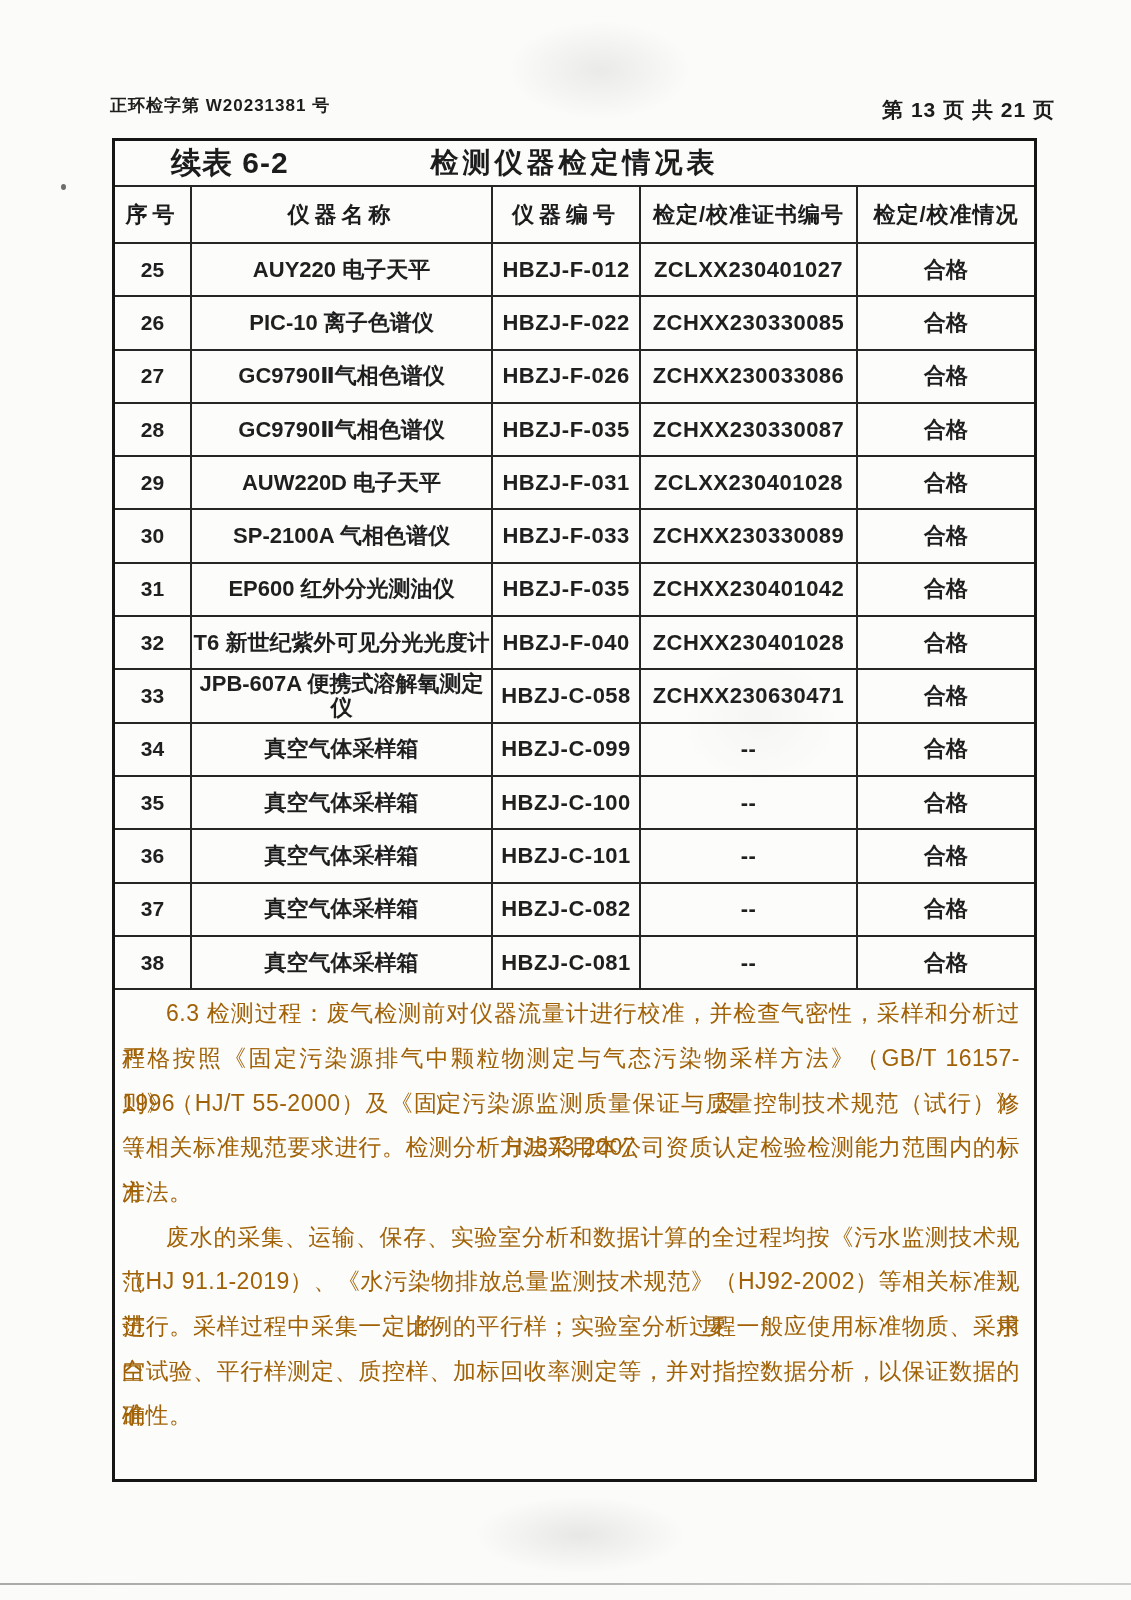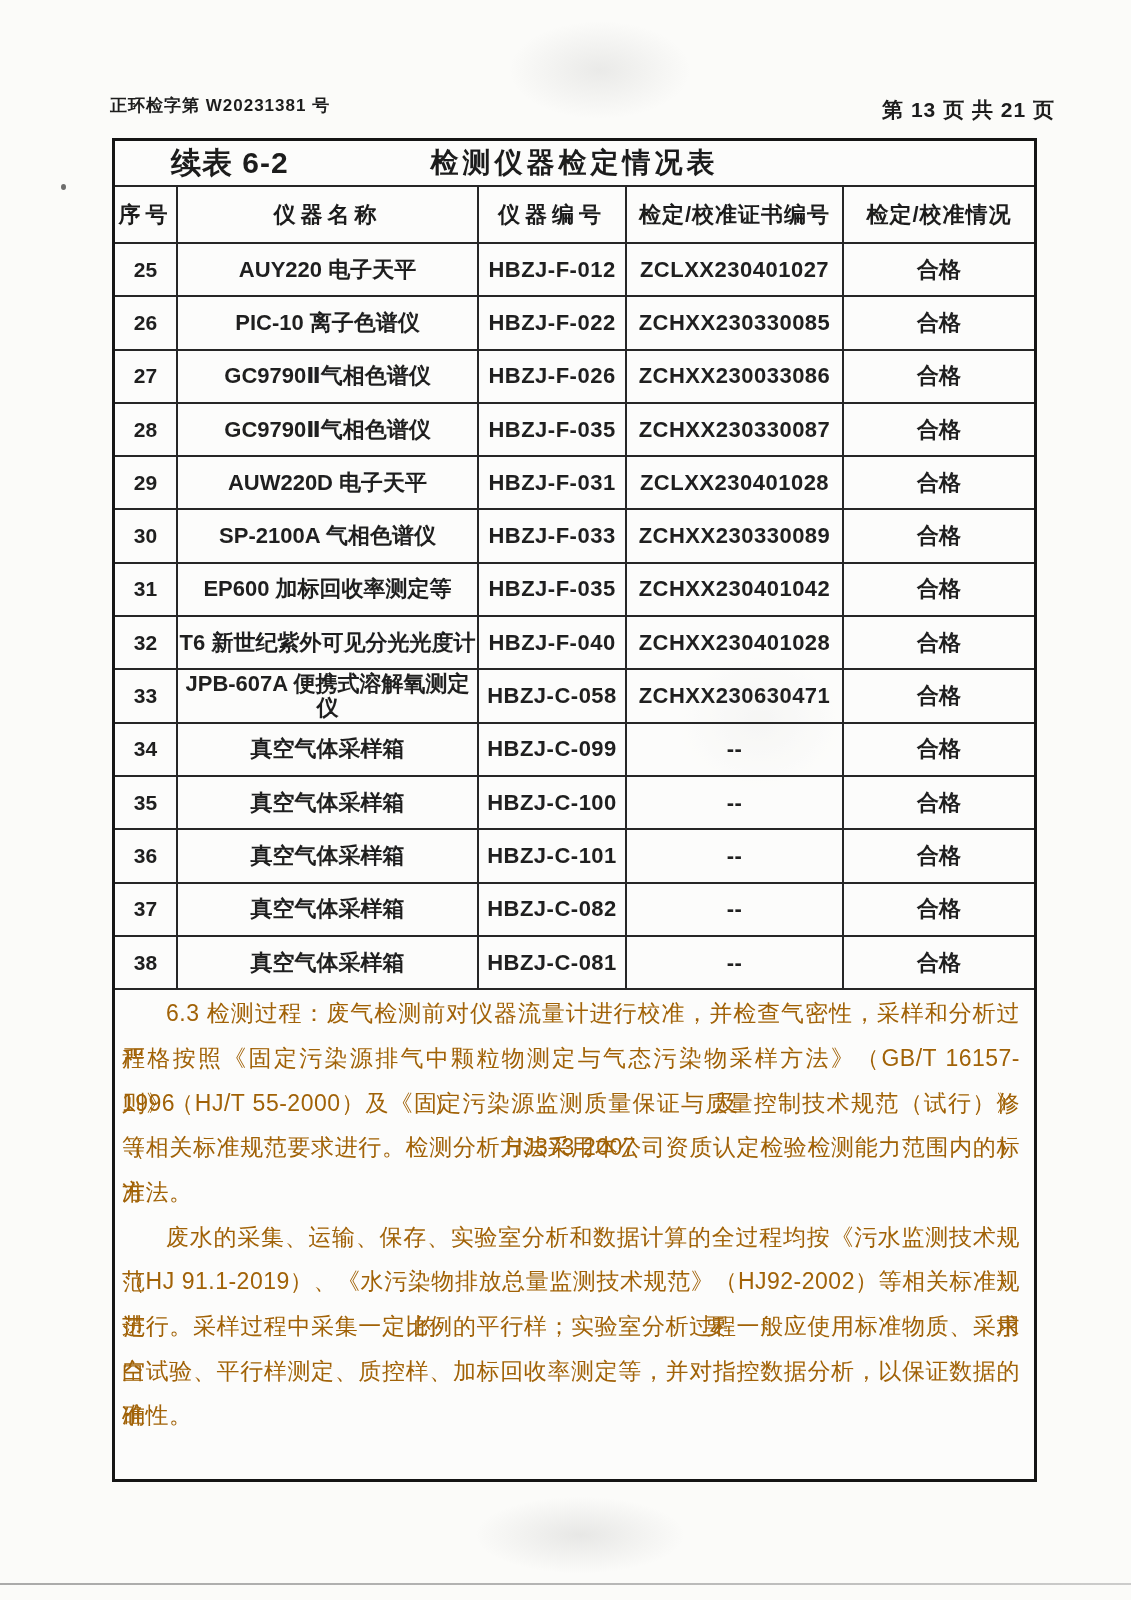--- a/index.html
+++ b/index.html
@@ -26,21 +26,21 @@
     border:3px solid #151515;
     background:rgba(255,255,255,0.35);
   }
   
   .trow{display:flex;border-bottom:2px solid #262626;box-sizing:border-box;}
   .cell{
     box-sizing:border-box;display:flex;align-items:center;justify-content:center;
     text-align:center;color:#1f1f1f;
   }
   .cell + .cell{border-left:2px solid #262626;}
-  .c-no{width:61px;}
+  .c-no{width:75px;}
   .c-name{width:301px;line-height:24px;padding:0 1px;}
   .c-code{width:148px;}
   .c-cert{width:217px;}
   .c-status{flex:1;}
   .title-row{height:46px;display:flex;align-items:center;position:relative;border-bottom:2px solid #262626;box-sizing:border-box;}
   .continued-label{
     position:absolute;left:56px;font-size:30px;font-weight:600;color:#1c1c1c;letter-spacing:1px;
   }
   .table-title{
     width:100%;text-align:center;font-size:28px;font-weight:600;color:#1c1c1c;letter-spacing:4px;
@@ -148,21 +148,21 @@
     </div>
       <div class="trow">
       <div class="cell c-no">30</div>
       <div class="cell c-name">SP-2100A 气相色谱仪</div>
       <div class="cell c-code">HBZJ-F-033</div>
       <div class="cell c-cert">ZCHXX230330089</div>
       <div class="cell c-status">合格</div>
     </div>
       <div class="trow">
       <div class="cell c-no">31</div>
-      <div class="cell c-name">EP600 加标回收率测定等</div>
+      <div class="cell c-name">EP600 红外分光测油仪</div>
       <div class="cell c-code">HBZJ-F-035</div>
       <div class="cell c-cert">ZCHXX230401042</div>
       <div class="cell c-status">合格</div>
     </div>
       <div class="trow">
       <div class="cell c-no">32</div>
       <div class="cell c-name">T6 新世纪紫外可见分光光度计</div>
       <div class="cell c-code">HBZJ-F-040</div>
       <div class="cell c-cert">ZCHXX230401028</div>
       <div class="cell c-status">合格</div>

